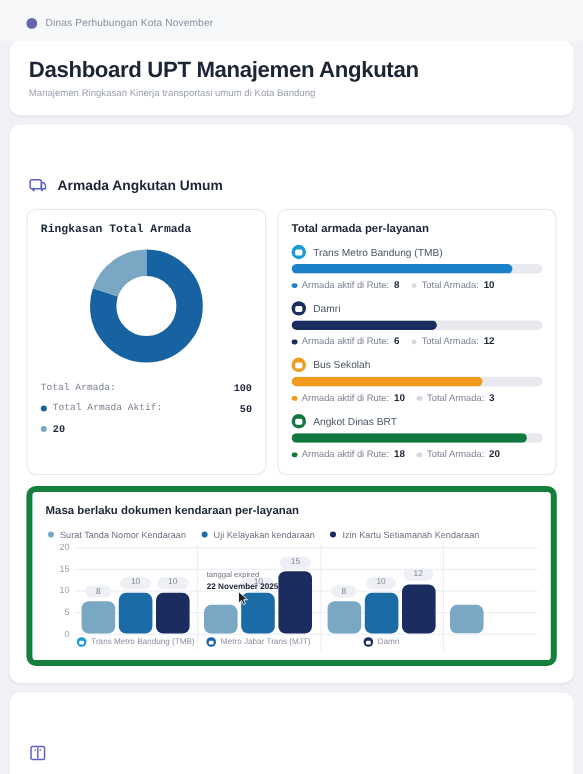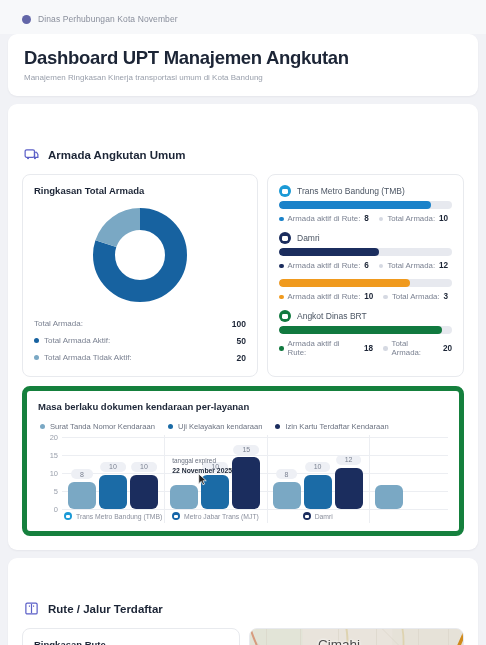--- a/index.html
+++ b/index.html
@@ -199,21 +199,21 @@
           <path d="M11.2 5.6h2.2l1.4 2.2v3.2h-3.6z"></path>
           <circle cx="4.3" cy="12" r="1.1" fill="#5b5fc7" stroke="none"></circle>
           <circle cx="11.7" cy="12" r="1.1" fill="#5b5fc7" stroke="none"></circle>
         </svg>
       </span>
       <span class="sec-title">Armada Angkutan Umum</span>
     </div>
 
     <div class="cards-row">
 
-      <div class="card" style="width:236px;flex:none;">
+      <div class="card" style="width:200px;flex:none;font-family:Liberation Mono, monospace;">
         <div class="card-title">Ringkasan Total Armada</div>
         <div class="donut-wrap">
           <div class="donut">
             <svg viewBox="0 0 100 100" width="100" height="100">
               <circle cx="50" cy="50" r="36" fill="none" stroke="#1762a0" stroke-width="22" stroke-dasharray="180.96 45.24" stroke-dashoffset="0" transform="rotate(-90 50 50)"></circle>
               <circle cx="50" cy="50" r="36" fill="none" stroke="#7aa8c4" stroke-width="22" stroke-dasharray="45.24 180.96" stroke-dashoffset="-180.96" transform="rotate(-90 50 50)"></circle>
             </svg>
           </div>
         </div>
         <div class="legend-list">
@@ -221,27 +221,27 @@
             <span class="lbl">Total Armada:</span>
             <span class="val">100</span>
           </div>
           <div class="legend-row">
             <span class="dot" style="background:#1762a0"></span>
             <span class="lbl">Total Armada Aktif:</span>
             <span class="val">50</span>
           </div>
           <div class="legend-row">
             <span class="dot" style="background:#7aa8c4"></span>
-            <span class="lbl">Total Armada Tidak Aktif:</span>
             <span class="val">20</span>
           </div>
         </div>
       </div>
 
       <div class="card" style="flex:1;">
+        <div class="card-title" style="margin-bottom:8px;">Total armada per-layanan</div>
 
         <div class="svc">
           <div class="svc-head">
             <span class="svc-badge" style="background:#1b9ad6"></span>
             <span class="svc-name">Trans Metro Bandung (TMB)</span>
           </div>
           <div class="track">
             <div class="fill" style="width:88%;background:#1b82c9"></div>
           </div>
           <div class="svc-meta">
@@ -274,20 +274,24 @@
             </span>
             <span class="m">
               <span class="d" style="background:#d5d9e2"></span>
               <span>Total Armada:</span>
               <b>12</b>
             </span>
           </div>
         </div>
 
         <div class="svc">
+          <div class="svc-head">
+            <span class="svc-badge" style="background:#f09a1e"></span>
+            <span class="svc-name">Bus Sekolah</span>
+          </div>
           <div class="track">
             <div class="fill" style="width:76%;background:#f09a1e"></div>
           </div>
           <div class="svc-meta">
             <span class="m">
               <span class="d" style="background:#f09a1e"></span>
               <span>Armada aktif di Rute:</span>
               <b>10</b>
             </span>
             <span class="m">
@@ -329,21 +333,21 @@
         <span class="cl">
           <span class="cd" style="background:#7aa8c4"></span>
           <span>Surat Tanda Nomor Kendaraan</span>
         </span>
         <span class="cl">
           <span class="cd" style="background:#1b6ba6"></span>
           <span>Uji Kelayakan kendaraan</span>
         </span>
         <span class="cl">
           <span class="cd" style="background:#1b2d5e"></span>
-          <span>Izin Kartu Terdaftar Kendaraan</span>
+          <span>Izin Kartu Setiamanah Kendaraan</span>
         </span>
       </div>
 
       <div class="plot">
         <div class="yaxis">
           <span class="ytick" style="top:0%">20</span>
           <span class="ytick" style="top:25%">15</span>
           <span class="ytick" style="top:50%">10</span>
           <span class="ytick" style="top:75%">5</span>
           <span class="ytick" style="top:100%">0</span>
@@ -441,21 +445,20 @@
 
   <div class="section">
     <div class="sec-head">
       <span class="sec-icon">
         <svg viewBox="0 0 16 16" width="15" height="15" fill="none" stroke="#5b5fc7" stroke-width="1.3">
           <rect x="2" y="2.2" width="12" height="11.6" rx="1.4"></rect>
           <path d="M8 3.2v9.6"></path>
           <path d="M5.2 5.4h1.2M9.6 5.4h1.2"></path>
         </svg>
       </span>
-      <span class="sec-title">Rute / Jalur Terdaftar</span>
     </div>
 
     <div class="route-row">
       <div class="route-card">
         <div class="card-title">Ringkasan Rute</div>
         <div class="donut-wrap" style="padding-top:14px;">
           <div class="donut">
             <svg viewBox="0 0 100 100" width="104" height="104">
               <g transform="rotate(-90 50 50)">
                 <circle cx="50" cy="50" r="36" fill="none" stroke="#5b8bab" stroke-width="21" stroke-dasharray="45.2 181.0" stroke-dashoffset="0"></circle>

